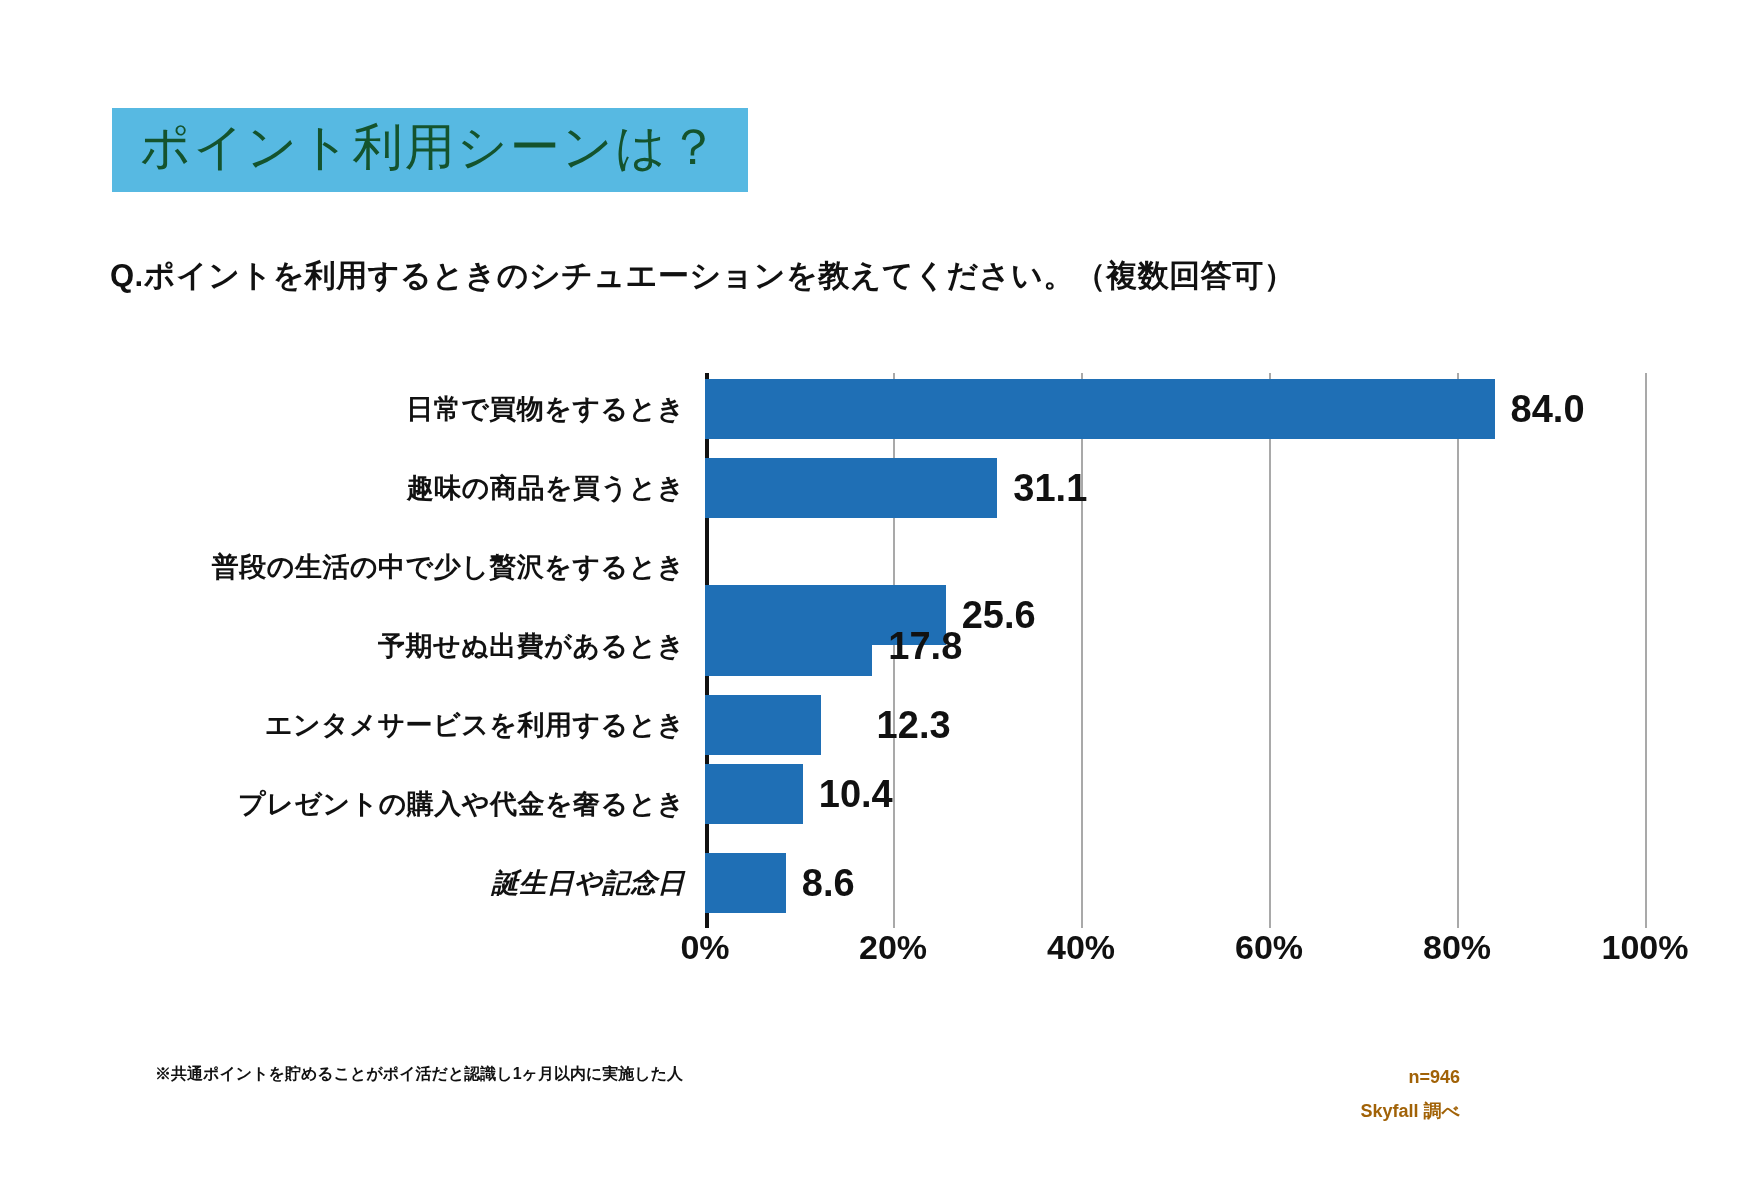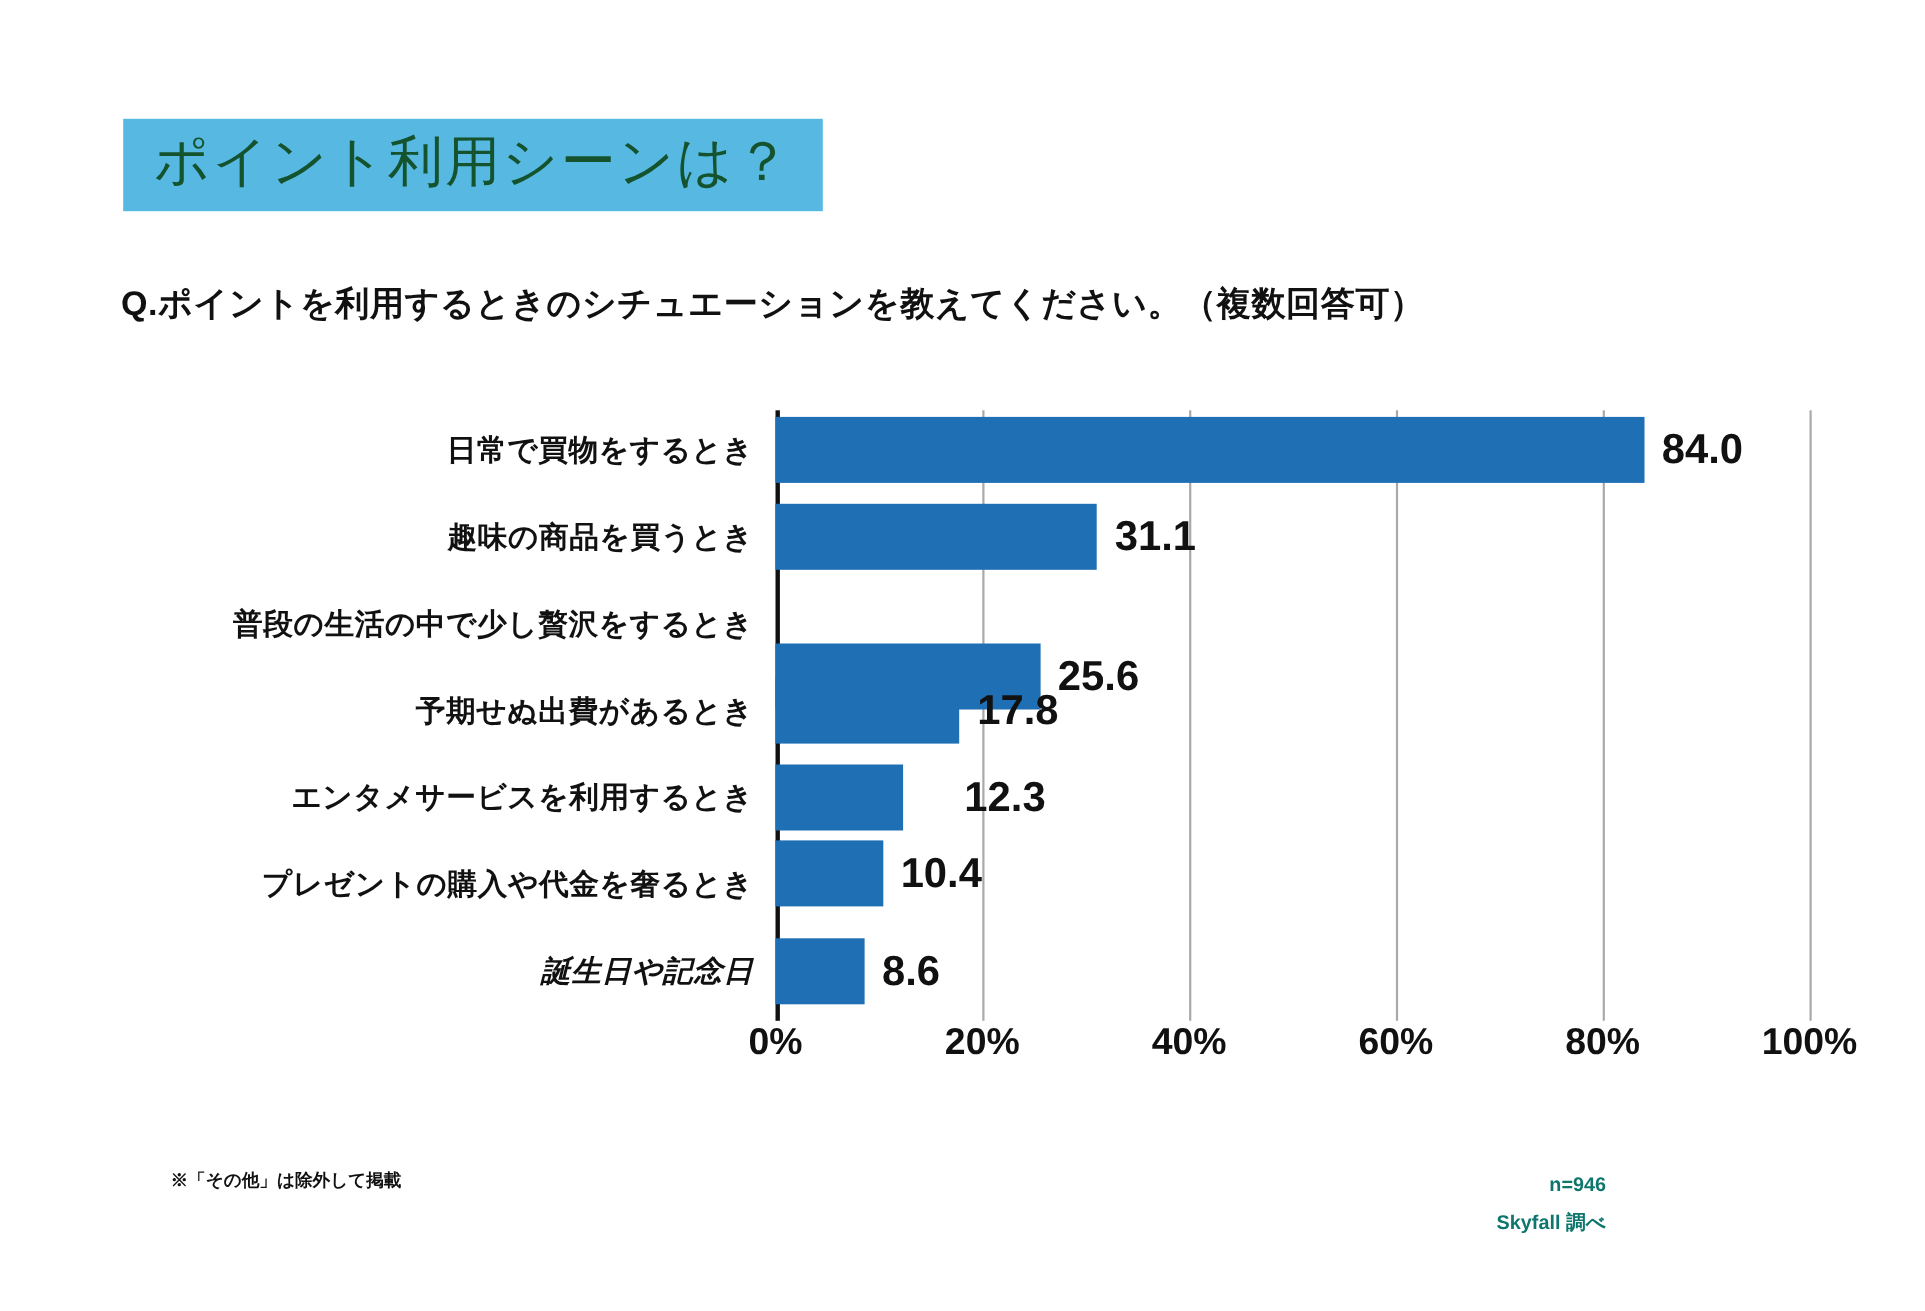--- a/index.html
+++ b/index.html
@@ -127,21 +127,21 @@
     color: #111111;
     line-height: 1.8;
   }
   #source {
     position: absolute;
     right: 290px;
     top: 1060px;
     text-align: right;
     font-size: 18px;
     font-weight: bold;
-    color: #0f766e;
+    color: #a16207;
     line-height: 1.9;
   }
 </style>
 </head>
 <body>
 
 <div id="title-banner">
   <div class="title-text">ポイント利用シーンは？</div>
 </div>
 
@@ -199,19 +199,19 @@
       <div class="xtick" style="left: 585px;">0%</div>
       <div class="xtick" style="left: 773px;">20%</div>
       <div class="xtick" style="left: 961px;">40%</div>
       <div class="xtick" style="left: 1149px;">60%</div>
       <div class="xtick" style="left: 1337px;">80%</div>
       <div class="xtick" style="left: 1525px;">100%</div>
     </div>
 </div>
 
 <div id="footnotes">
-  <div>※「その他」は除外して掲載</div>
+  <div>※共通ポイントを貯めることがポイ活だと認識し1ヶ月以内に実施した人</div>
 </div>
 
 <div id="source">
   <div>n=946</div>
   <div>Skyfall 調べ</div>
 </div>
 
 </body></html>

